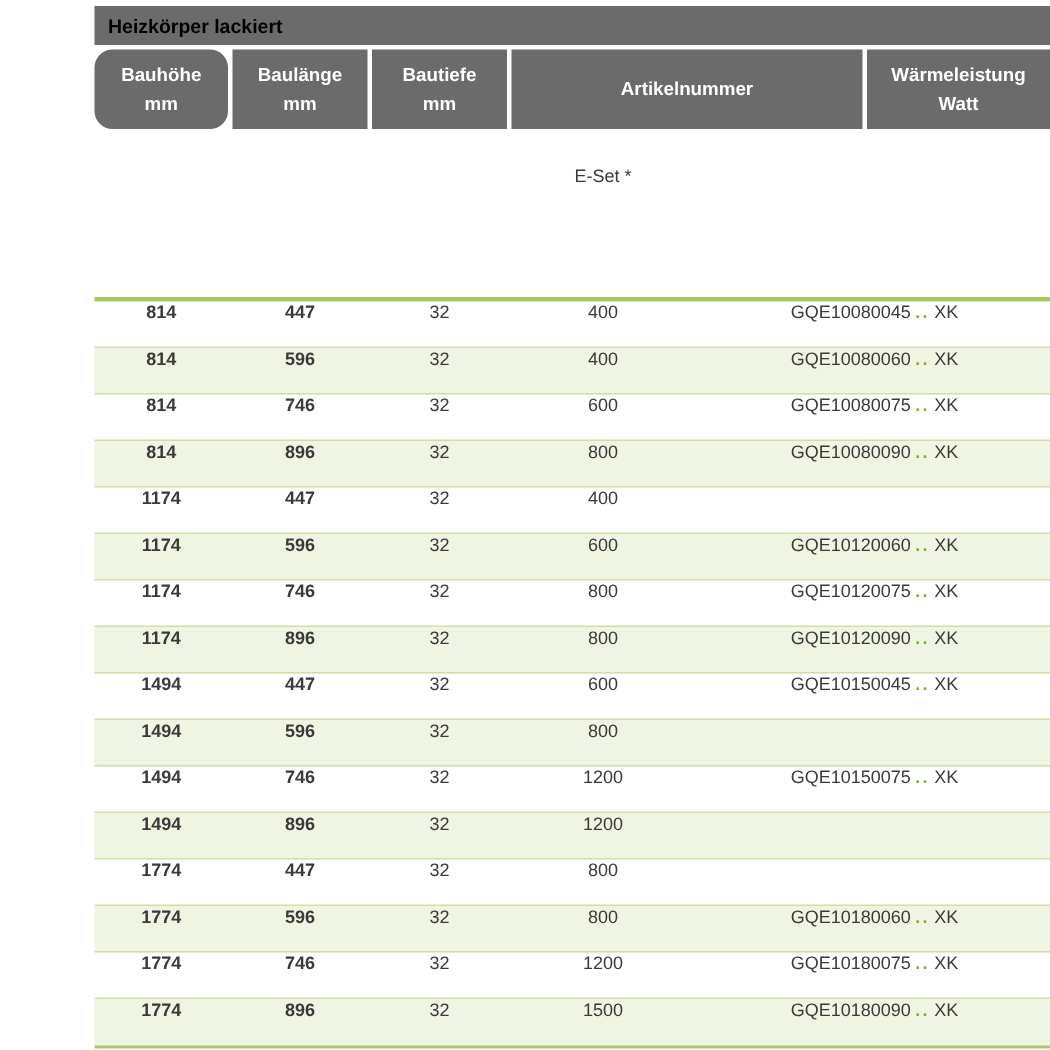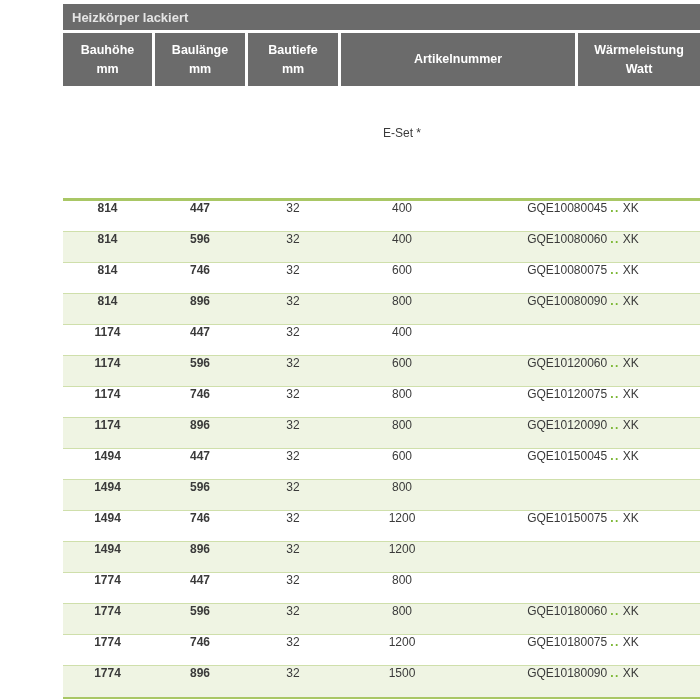--- a/index.html
+++ b/index.html
@@ -21,41 +21,41 @@
   .page { position: relative; width: 700px; height: 700px; background: #fff; }
   .table-wrap { position: absolute; left: 63px; top: 4px; width: 637px; }
 
   .title-bar {
     background: var(--header-bg);
     height: 26px;
     display: flex; align-items: center;
     padding-left: 9px;
     margin-bottom: 3px;
   }
-  .title-text { color: #e5e5e5; font-weight: bold; font-size: 13px; }
+  .title-text { color: #000000; font-weight: bold; font-size: 13px; }
 
   .header-row { display: flex; gap: 3px; height: 53px; }
   .hcell {
     background: var(--header-bg);
     color: #fff; font-weight: bold; font-size: 12.5px;
     text-align: center;
     display: flex; flex-direction: column; justify-content: center;
     line-height: 1.5;
   }
 
-  .c1 { width: 89px; flex: 0 0 89px; }
+  .c1 { width: 89px; flex: 0 0 89px; border-radius: 12px; }
   .c2 { width: 90px; flex: 0 0 90px; }
   .c3 { width: 90px; flex: 0 0 90px; }
   .c4 { width: 122px; flex: 0 0 122px; }
   .c5 { width: 234px; flex: 0 0 234px; }
 
   .subheader-row { display: flex; gap: 3px; height: 112px; background: #fff; }
   .eset {
     text-align: center;
-    padding-top: 40px;
+    padding-top: 24px;
     font-size: 12px;
     color: var(--text);
   }
 
   .green-divider { height: 3px; background: var(--divider-green); }
   .green-divider.bottom { height: 2px; }
 
   .tbody .trow {
     display: flex; gap: 3px;
     height: 31px;

